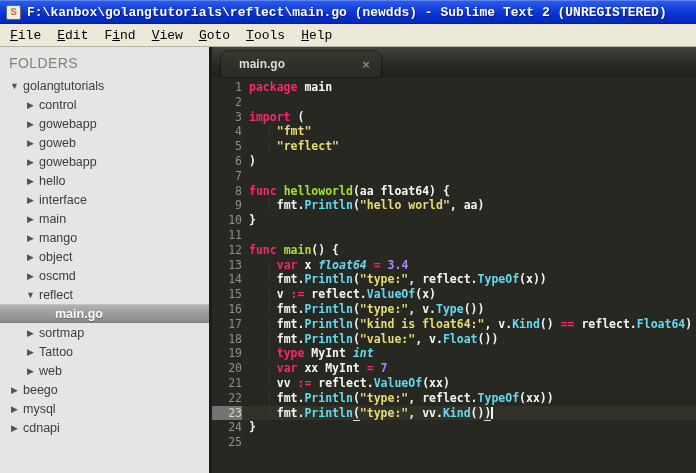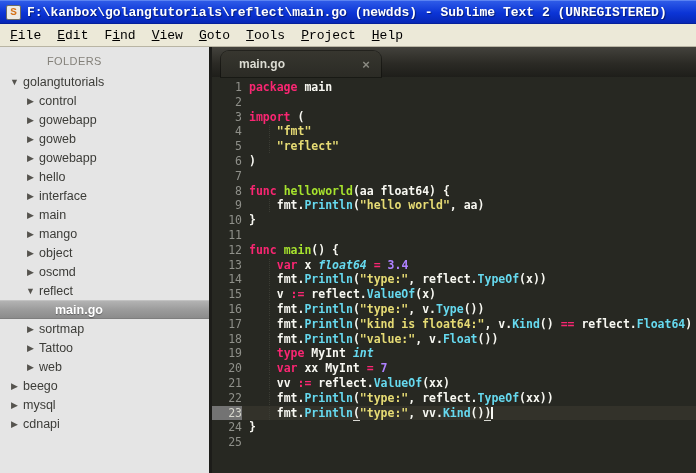--- a/index.html
+++ b/index.html
@@ -35,21 +35,21 @@
 
   
   .main { flex:1; display:flex; min-height:0; }
 
   
   .sidebar {
     flex:0 0 212px; width:212px; background:#E5E5E5;
     border-right:3px solid #1C1C19; overflow:hidden;
   }
   .sidebar-header {
-    color:#84817A; font-size:11px; letter-spacing:.4px; padding:8px 0 5px 9px;margin-left:38px;
+    color:#84817A; font-size:14px; letter-spacing:.4px; padding:8px 0 5px 9px;
   }
   .tree-row { height:19px; display:flex; align-items:center; color:#3C3C38; font-size:12.5px; white-space:nowrap; }
   .tree-row .arrow { width:17px; flex:0 0 17px; text-align:center; font-size:9px; color:#55534E; }
   .tree-row.selected {
     background:linear-gradient(180deg,#B3B3B3 0%, #9C9C9C 50%, #8C8C8C 100%);
     border-top:1px solid #C2C2C2; border-bottom:1px solid #7E7E7E;
     color:#FFFFFF; font-weight:bold; text-shadow:0 1px 1px rgba(0,0,0,.35);
   }
 
   
@@ -106,21 +106,20 @@
     <div class="title-text">F:\kanbox\golangtutorials\reflect\main.go (newdds) - Sublime Text 2 (UNREGISTERED)</div>
   </div>
 
   <div class="menubar">
       <span class="menu-item"><u>F</u>ile</span>
       <span class="menu-item"><u>E</u>dit</span>
       <span class="menu-item">F<u>i</u>nd</span>
       <span class="menu-item"><u>V</u>iew</span>
       <span class="menu-item"><u>G</u>oto</span>
       <span class="menu-item"><u>T</u>ools</span>
-      <span class="menu-item"><u>P</u>roject</span>
       <span class="menu-item"><u>H</u>elp</span>
     </div>
 
   <div class="main">
 
     <div class="sidebar">
       <div class="sidebar-header">FOLDERS</div>
       <div class="file-tree">
           <div class="tree-row" style="padding-left: 6px;">
             <span class="arrow">▼</span>

